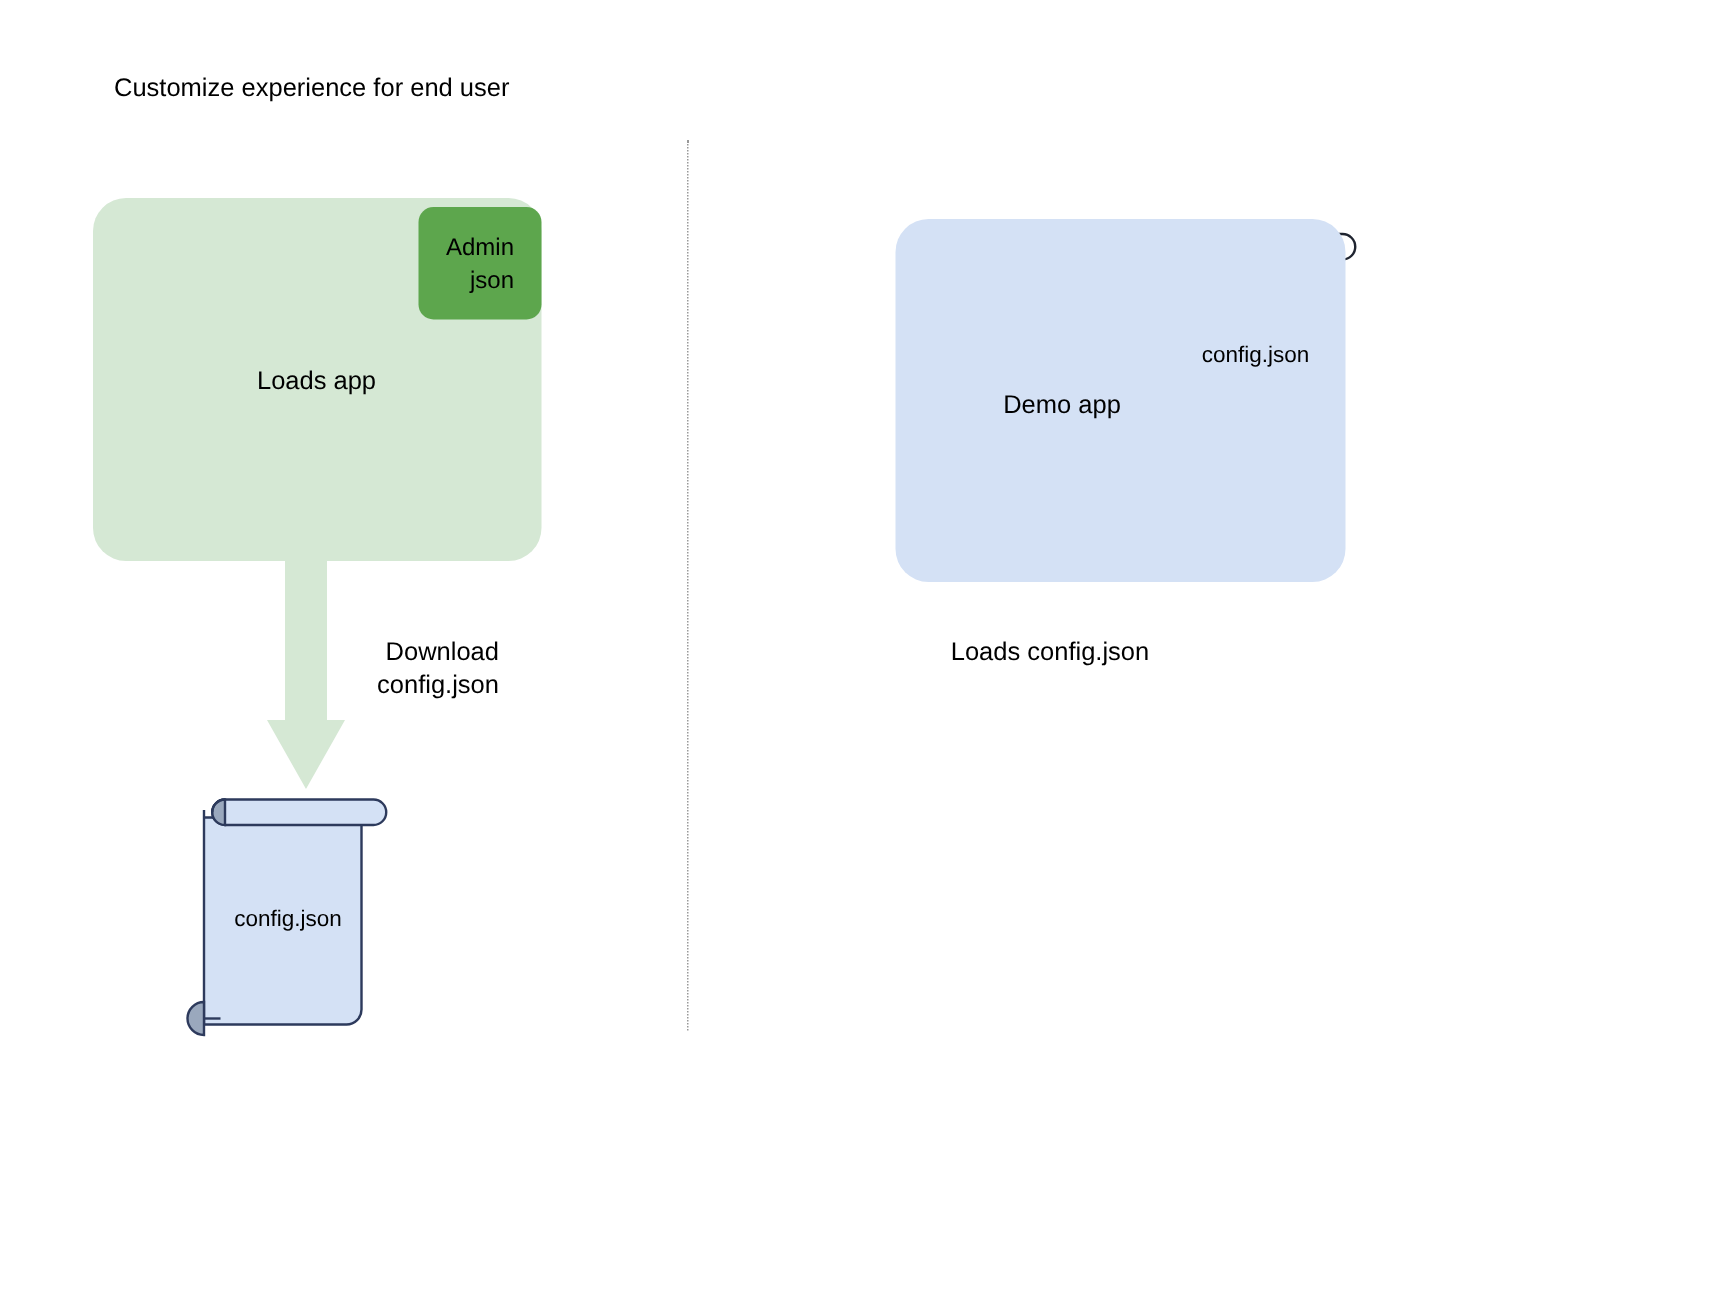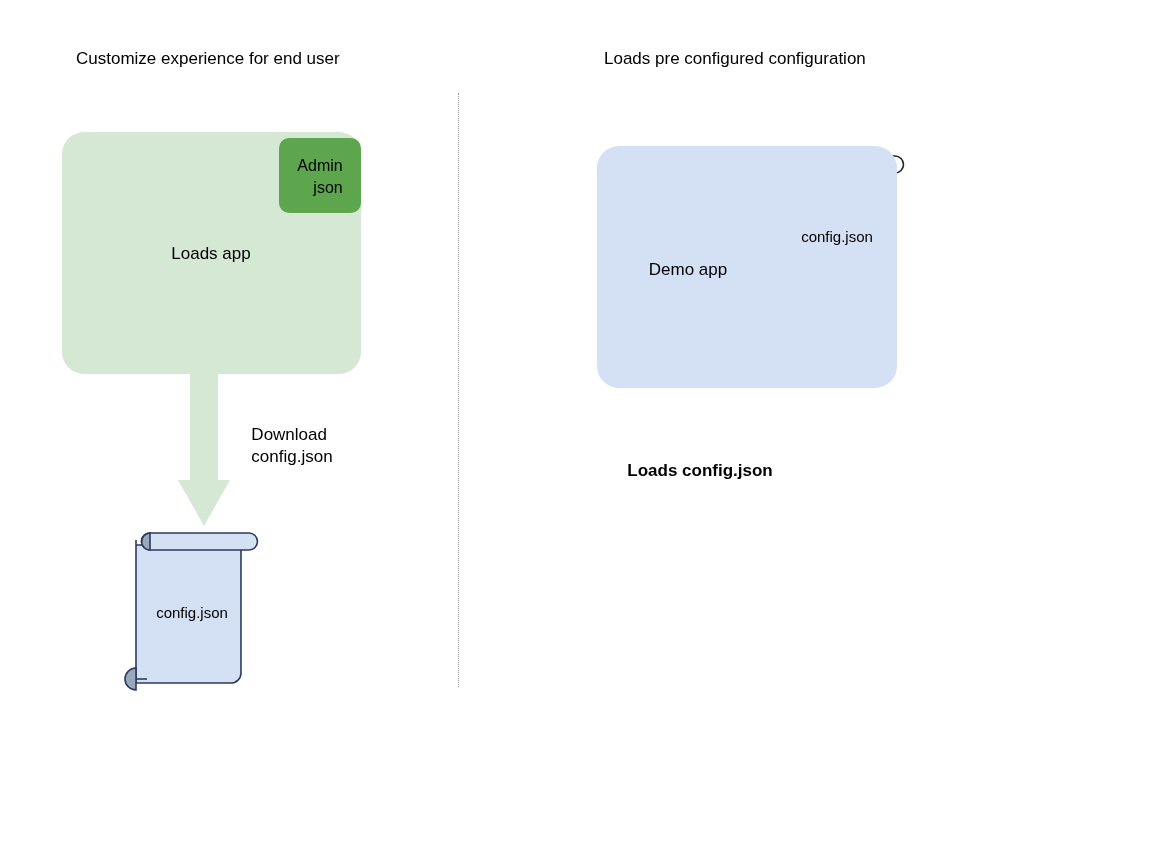--- a/index.html
+++ b/index.html
@@ -24,38 +24,38 @@
 
   
   .label {
     position: absolute;
     font-size: 17px;
     line-height: 22px;
     color: #000000;
     white-space: pre;
   }
   .label.centered {
-    text-align: left;
+    text-align: right;
     transform: translateX(-50%);
   }
 
   #section-title-left  { left: 76px;  top: 48px; }
   #section-title-right { left: 604px; top: 48px; }
 
   #admin-app-label {
     left: 211px;  top: 243px;
   }
   #demo-app-label {
-    left: 688px;  top: 259px;
+    left: 708px;  top: 259px;
   }
   #arrow-label {
     left: 292px;  top: 424px;
   }
   #loads-config-label {
-    left: 700px;  top: 460px; font-weight: bold;
+    left: 700px;  top: 424px;
   }
   #doc-left-label {
     left: 192px;  top: 602px;
     font-size: 15px;
   }
   #doc-right-label {
     left: 837px;  top: 226px;
     font-size: 15px;
   }
   #admin-panel-label {
@@ -106,21 +106,20 @@
     border-left: 1px dotted #999999;
   }
 </style>
 </head>
 <body>
 
 <div class="canvas">
 
   <div class="label" id="section-title-left">Customize experience for end user</div>
 
-  <div class="label" id="section-title-right">Loads pre configured configuration</div>
 
   <div class="divider"></div>
 
   <div class="app-box" id="admin-app-box"></div>
 
   <div class="label centered" id="admin-app-label">Loads app</div>
 
   <div id="admin-panel-box"></div>
   <div class="label" id="admin-panel-label"><span>Admin</span><br><span>json</span></div>
 

